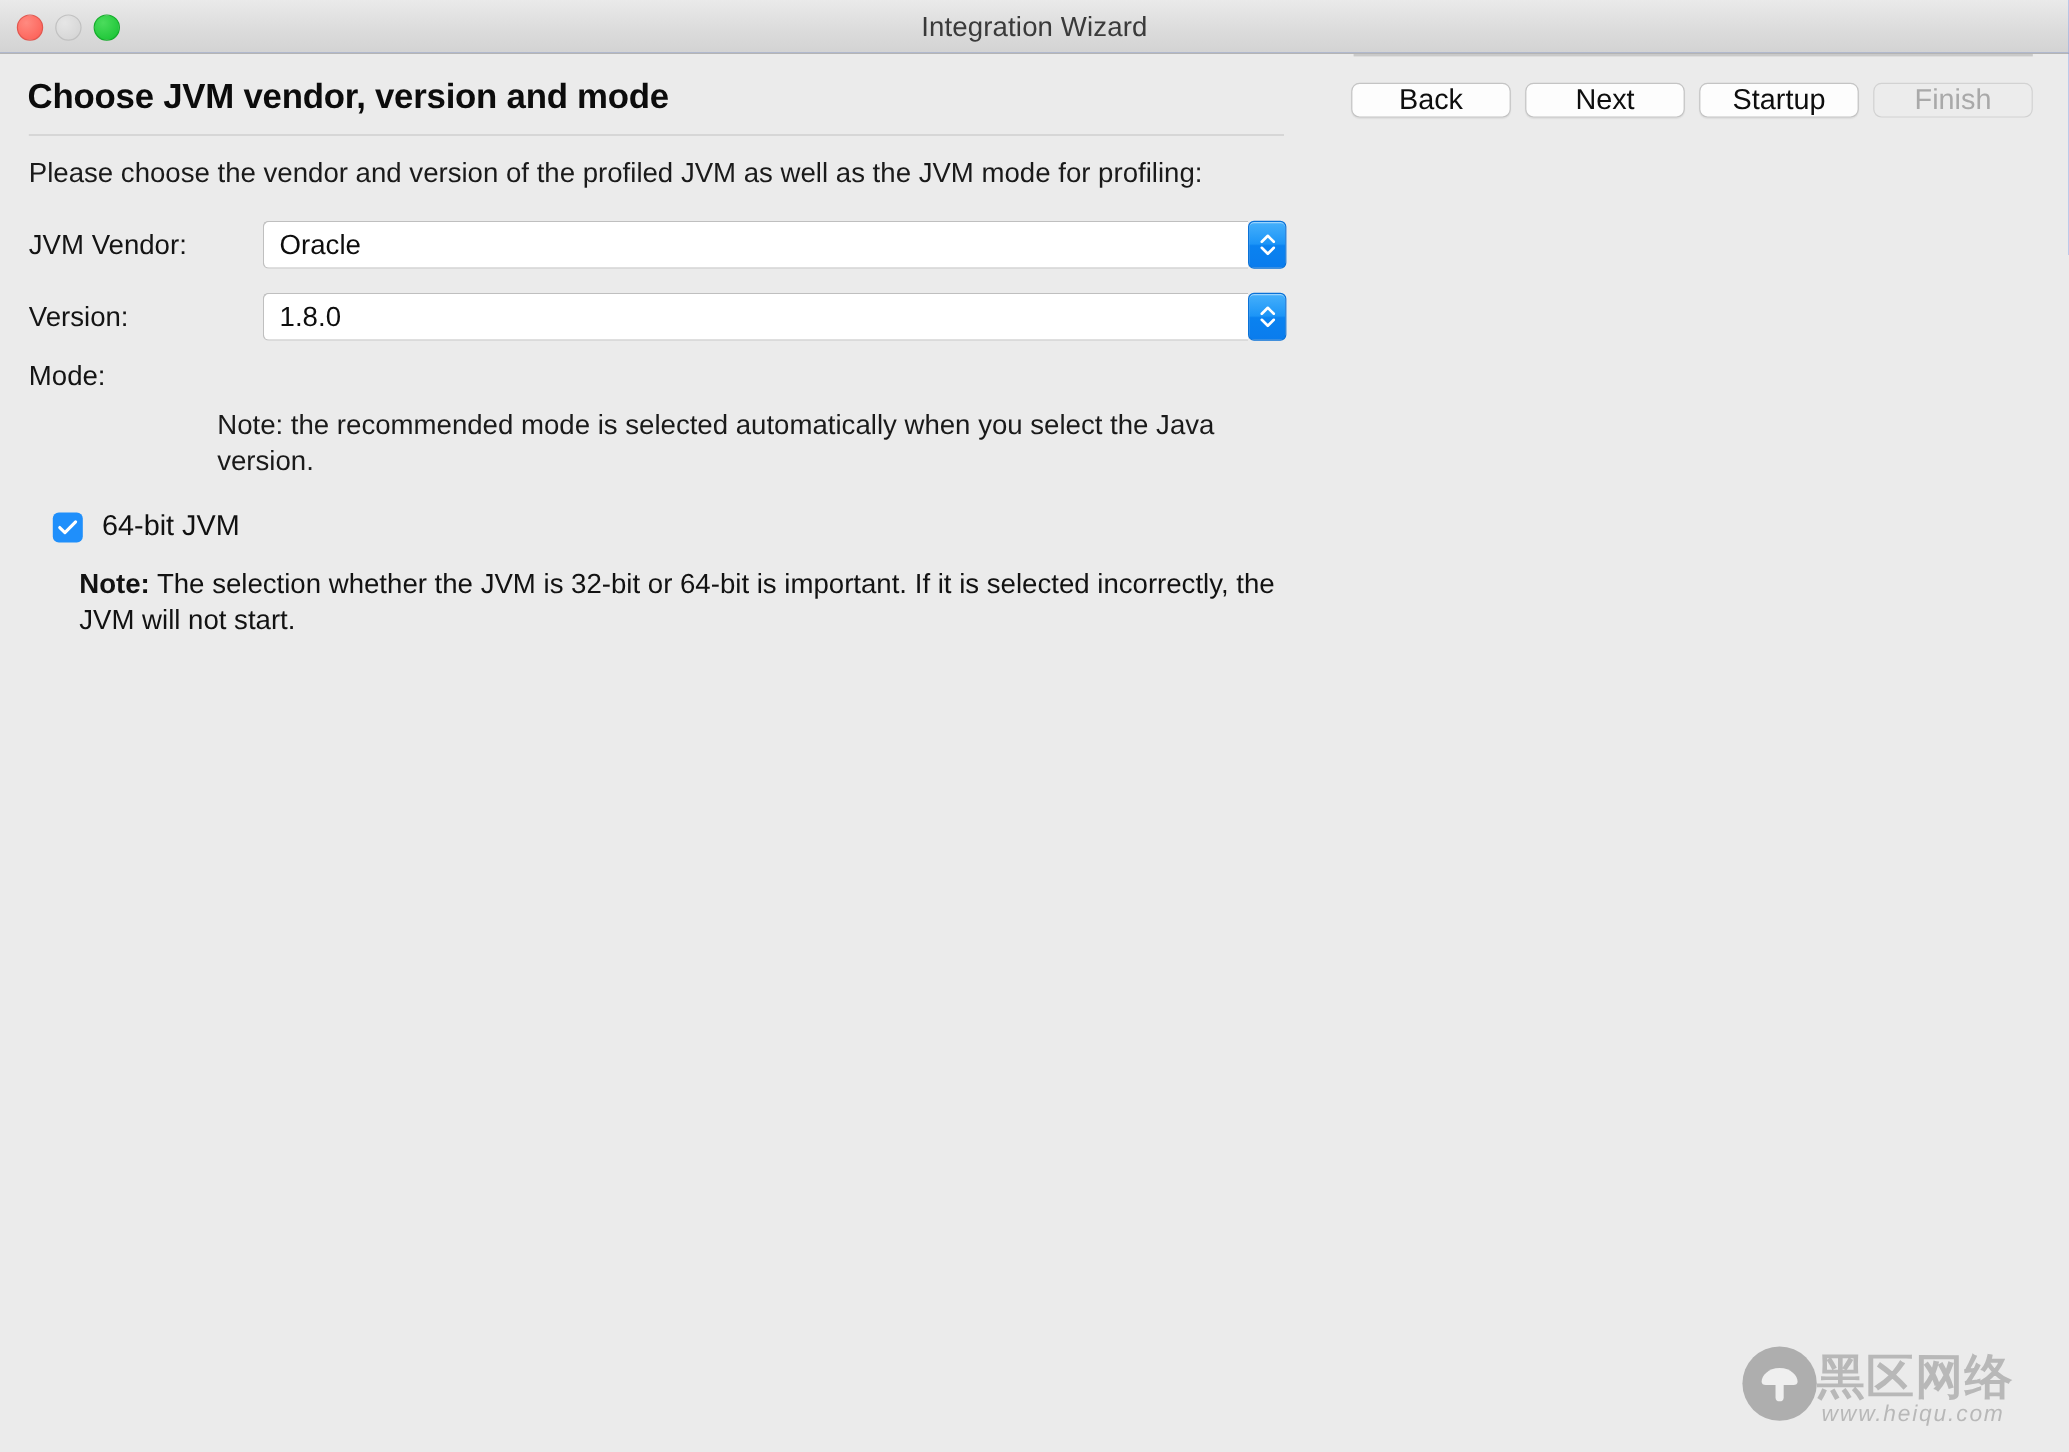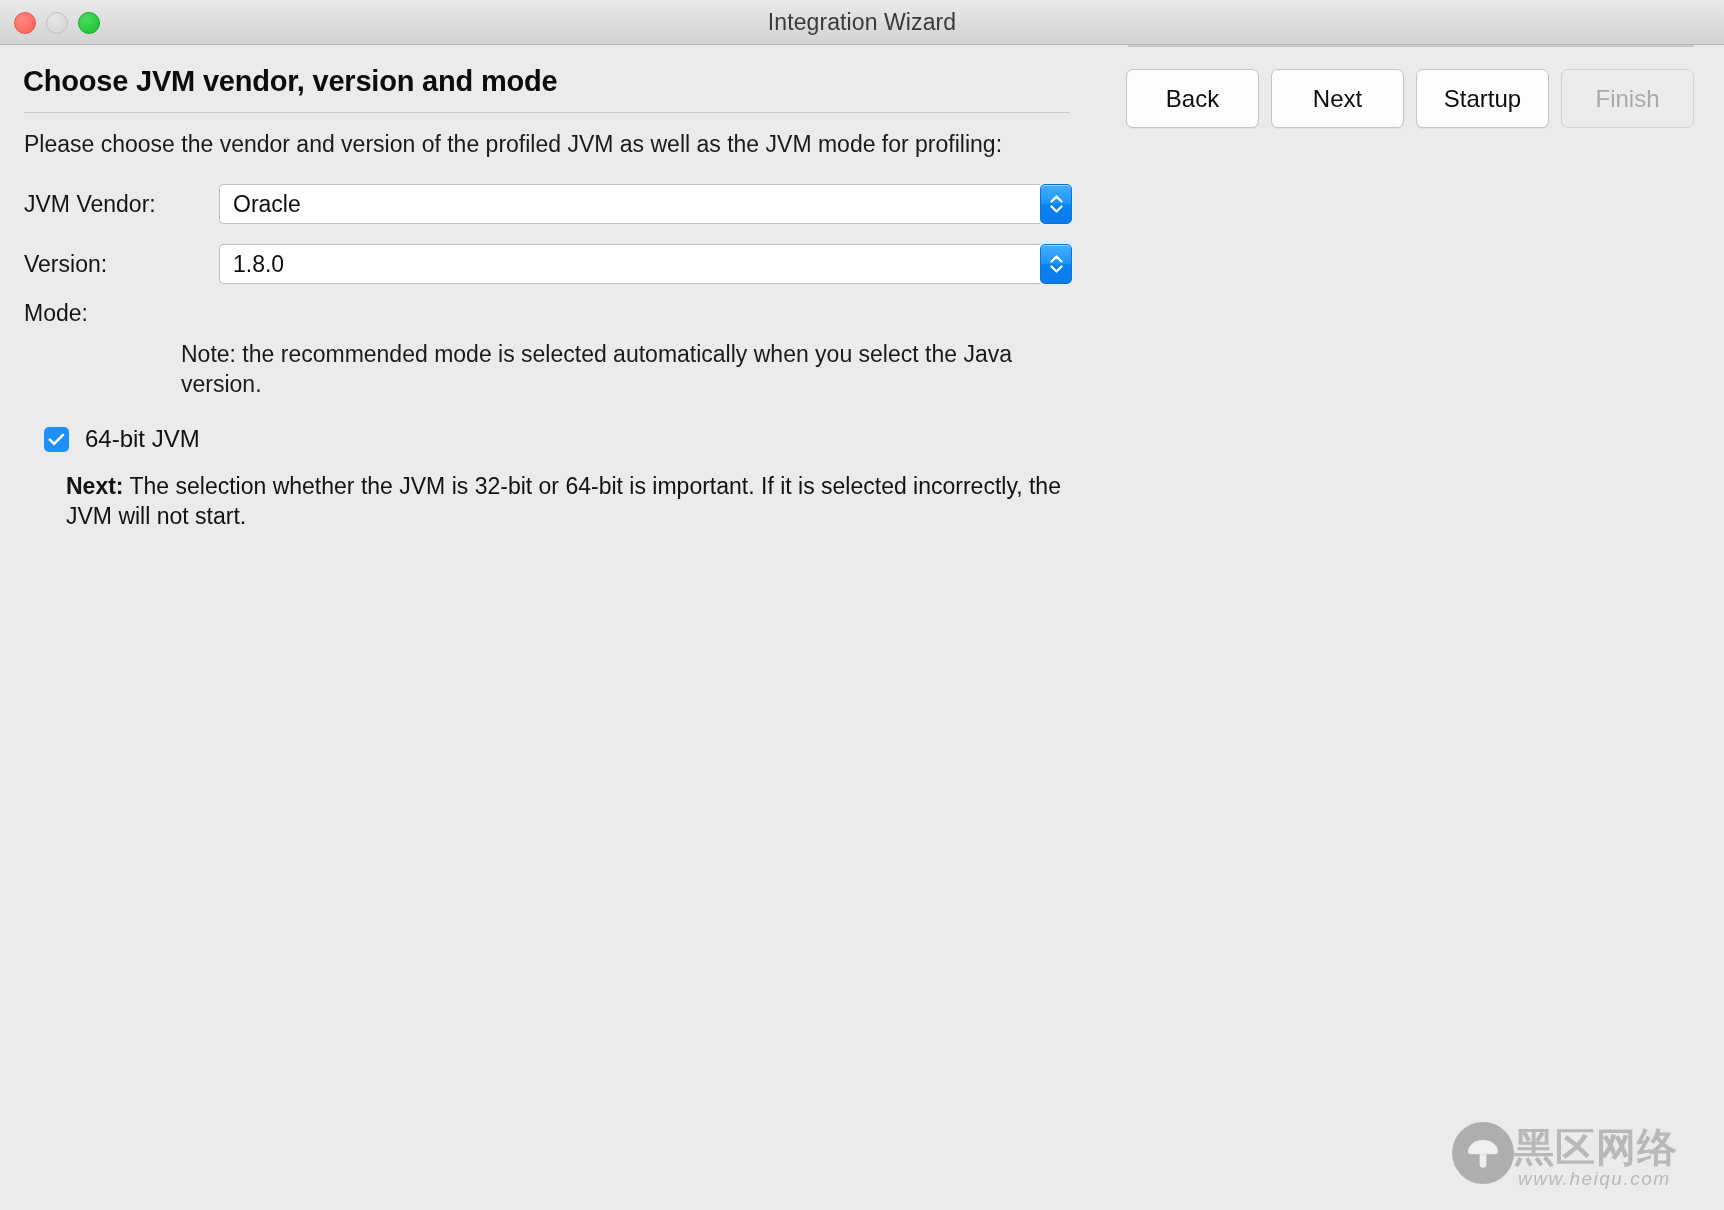--- a/index.html
+++ b/index.html
@@ -230,21 +230,21 @@
     margin: 0 2px 22px 2px;
   }
   #buttons {
     display: flex;
     justify-content: flex-end;
     gap: 12px;
     padding-right: 2px;
   }
   .btn {
     min-width: 133px;
-    height: 59px;
+    height: 29px;
     background: #fdfdfd;
     border: 1px solid #c4c4c4;
     border-radius: 7px;
     font-size: 24px;
     color: #0e0e0e;
     font-family: "Liberation Sans", sans-serif;
     display: flex;
     align-items: center;
     justify-content: center;
     box-shadow: 0 1px 1px rgba(0,0,0,0.06);
@@ -370,21 +370,21 @@
 
           <div id="cb-row">
             <span class="cbox">
               <svg width="17" height="13" viewBox="0 0 17 13">
                   <path d="M1.8 6.6 L6.1 10.8 L15 1.9" fill="none" stroke="#ffffff" stroke-width="2.6" stroke-linecap="round" stroke-linejoin="round"></path>
                 </svg>
             </span>
             <span id="cb-label">64-bit JVM</span>
           </div>
 
-          <div id="bit-note"><b>Next:</b><span> The selection whether the JVM is 32-bit or 64-bit is important. If it is selected incorrectly, the JVM will not start.</span></div>
+          <div id="bit-note"><b>Note:</b><span> The selection whether the JVM is 32-bit or 64-bit is important. If it is selected incorrectly, the JVM will not start.</span></div>
 
         </div>
       </div>
 
       <div id="footer">
         <div class="footer-rule"></div>
         <div id="buttons">
           <button class="btn">Back</button>
           <button class="btn">Next</button>
           <button class="btn">Startup</button>

